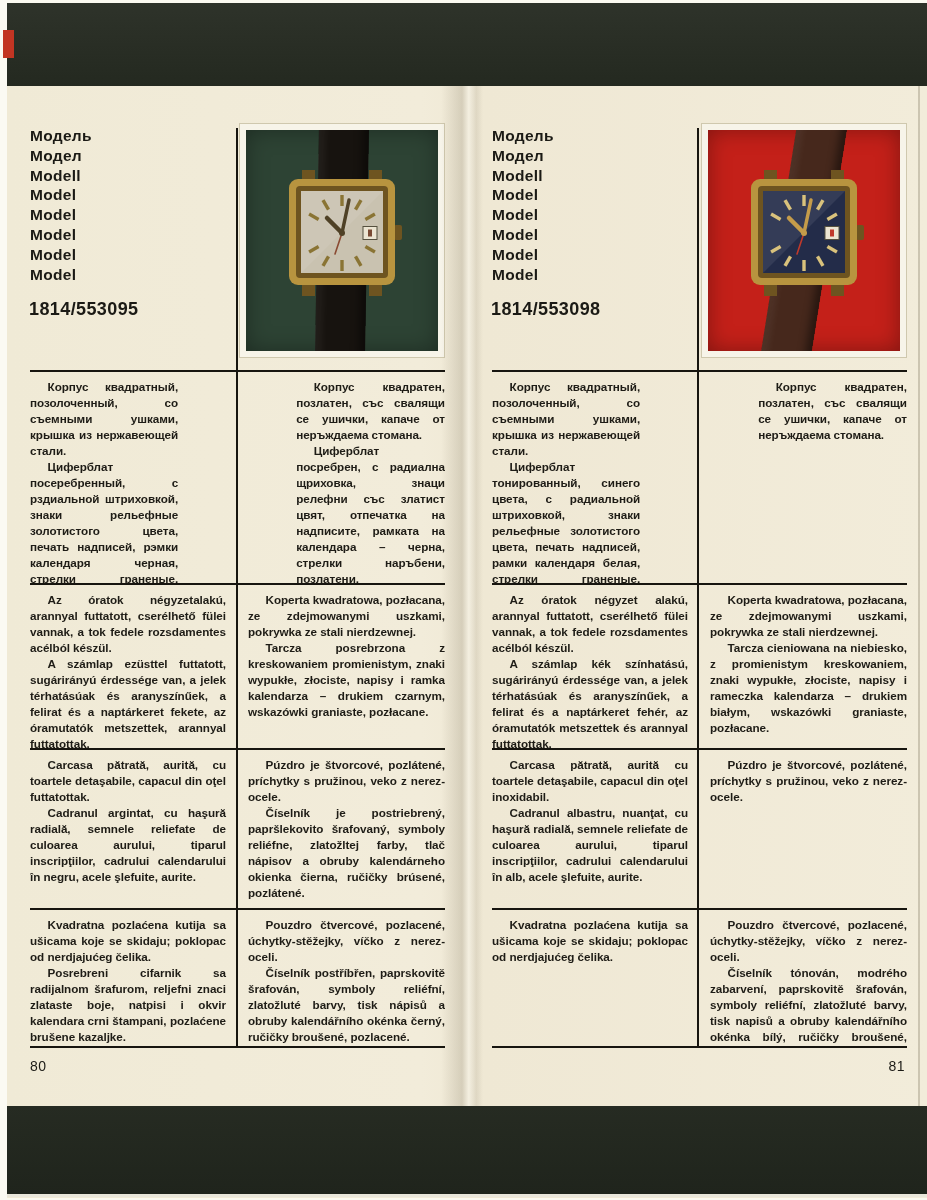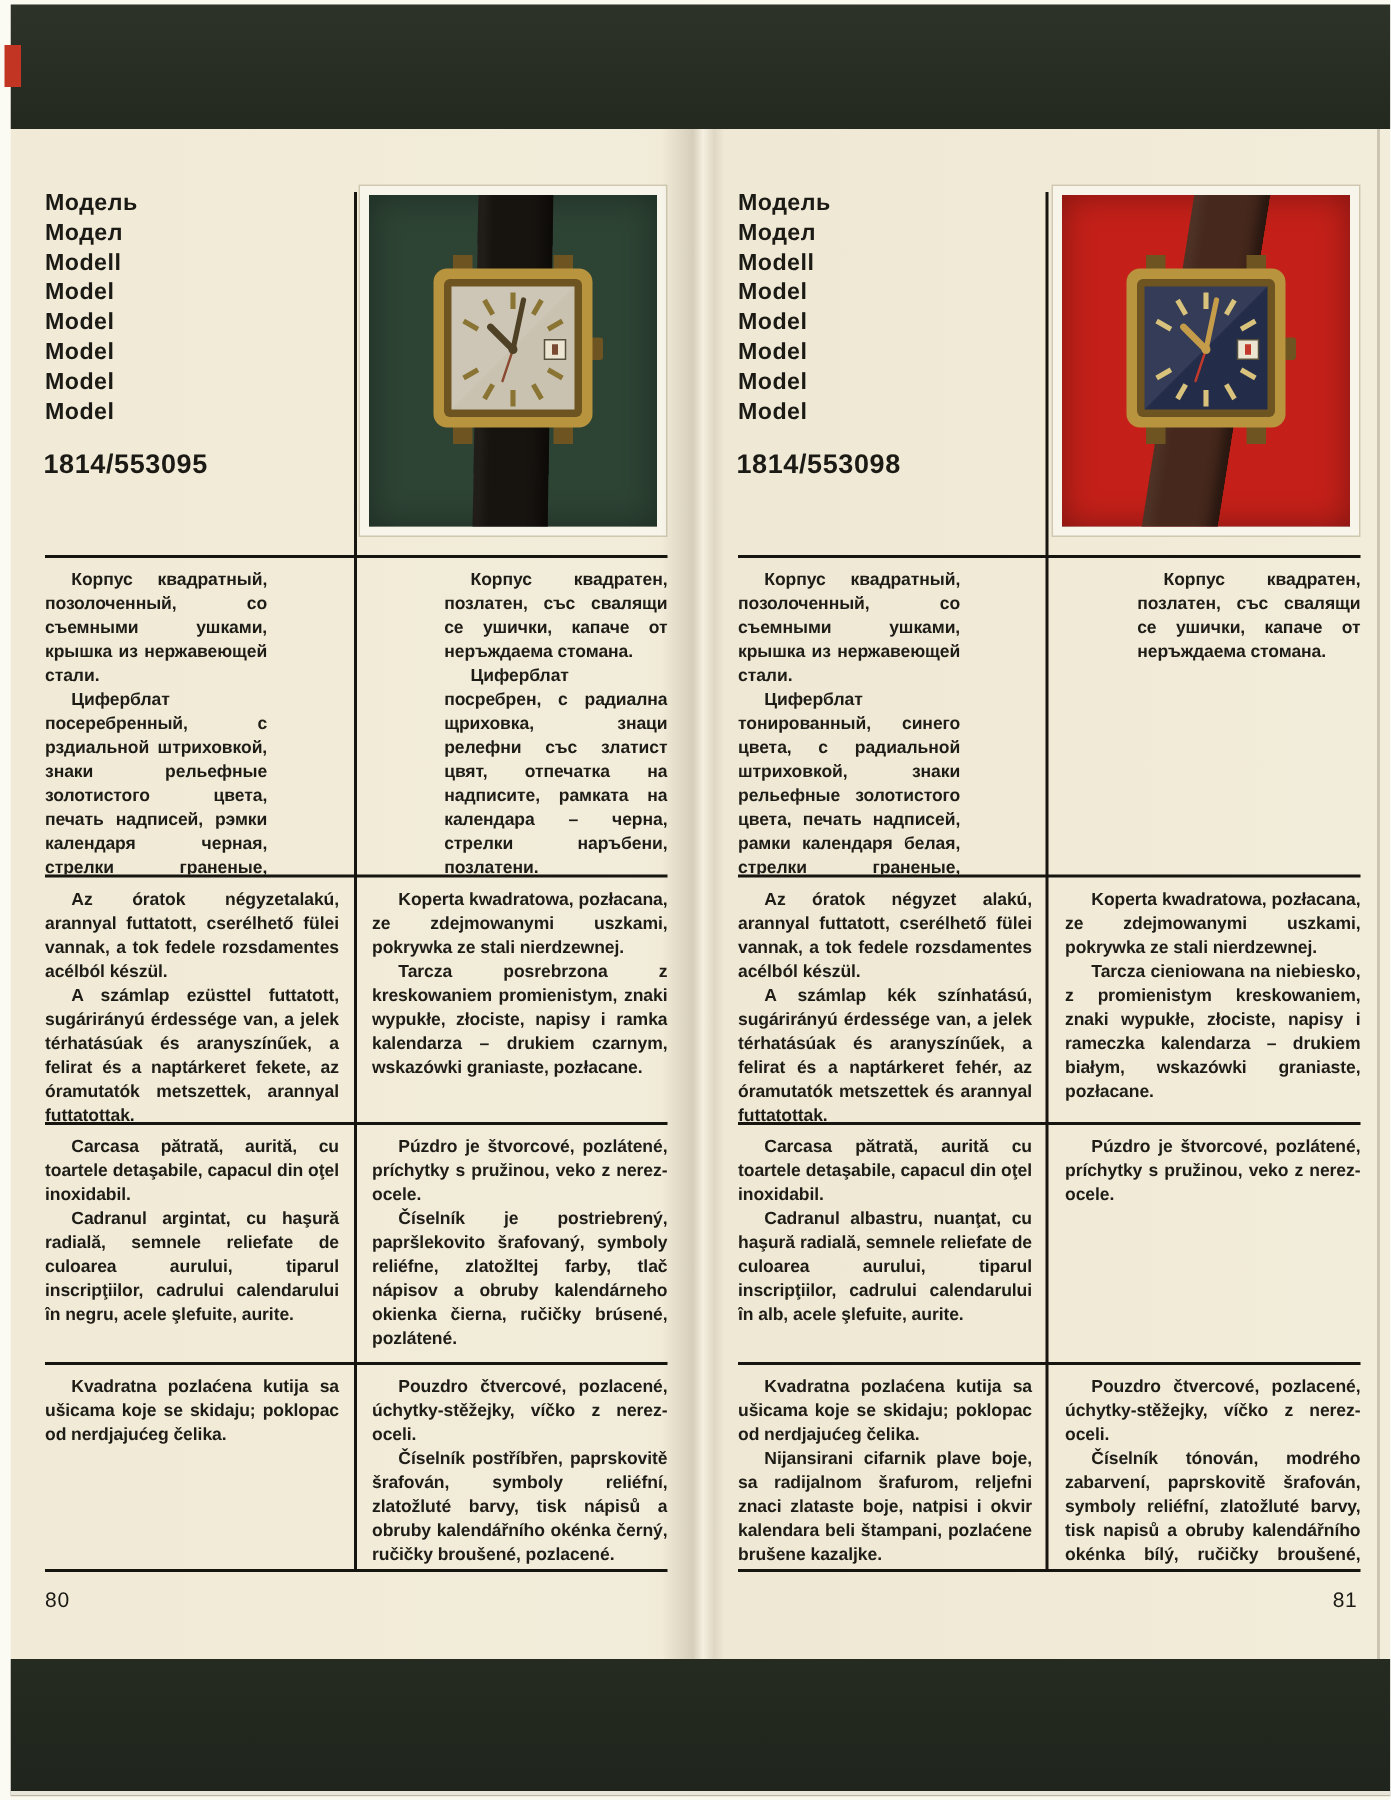--- a/index.html
+++ b/index.html
@@ -137,32 +137,33 @@
               <p>A számlap ezüsttel futtatott, sugárirányú érdessége van, a jelek térhatásúak és aranyszínűek, a felirat és a naptárkeret fekete, az óramutatók metszettek, arannyal futtatottak.</p>
             </div>
             <div class="cell-gap"></div>
             <div class="spec-cell cell-r">
               <p>Koperta kwadratowa, pozłacana, ze zdejmowanymi uszkami, pokrywka ze stali nierdzewnej.</p>
               <p>Tarcza posrebrzona z kreskowaniem promienistym, znaki wypukłe, złociste, napisy i ramka kalendarza – drukiem czarnym, wskazówki graniaste, pozłacane.</p>
             </div>
           </div>
           <div class="spec-row row-2">
             <div class="spec-cell cell-l">
-              <p>Carcasa pătrată, aurită, cu toartele detaşabile, capacul din oţel inoxidabil.</p>
+              <p>Carcasa pătrată, aurită, cu toartele detaşabile, capacul din oţel futtatottak.</p>
               <p>Cadranul argintat, cu haşură radială, semnele reliefate de culoarea aurului, tiparul inscripţiilor, cadrului calendarului în negru, acele şlefuite, aurite.</p>
             </div>
             <div class="cell-gap"></div>
             <div class="spec-cell cell-r">
               <p>Púzdro je štvorcové, pozlátené, príchytky s pružinou, veko z nerez-ocele.</p>
               <p>Číselník je postriebrený, papršlekovito šrafovaný, symboly reliéfne, zlatožltej farby, tlač nápisov a obruby kalendárneho okienka čierna, ručičky brúsené, pozlátené.</p>
             </div>
           </div>
           <div class="spec-row row-3">
             <div class="spec-cell cell-l">
               <p>Kvadratna pozlaćena kutija sa ušicama koje se skidaju; poklopac od nerdjajućeg čelika.</p>
+              <p>Posrebreni cifarnik sa radijalnom šrafurom, reljefni znaci zlataste boje, natpisi i okvir kalendara crni štampani, pozlaćene brušene kazaljke.</p>
             </div>
             <div class="cell-gap"></div>
             <div class="spec-cell cell-r">
               <p>Pouzdro čtvercové, pozlacené, úchytky-stěžejky, víčko z nerez-oceli.</p>
               <p>Číselník postříbřen, paprskovitě šrafován, symboly reliéfní, zlatožluté barvy, tisk nápisů a obruby kalendářního okénka černý, ručičky broušené, pozlacené.</p>
             </div>
           </div>
         </div>
     <div class="page-num">80</div>
   </div>
@@ -248,21 +249,20 @@
               <p>Cadranul albastru, nuanţat, cu haşură radială, semnele reliefate de culoarea aurului, tiparul inscripţiilor, cadrului calendarului în alb, acele şlefuite, aurite.</p>
             </div>
             <div class="cell-gap"></div>
             <div class="spec-cell cell-r">
               <p>Púzdro je štvorcové, pozlátené, príchytky s pružinou, veko z nerez-ocele.</p>
             </div>
           </div>
           <div class="spec-row row-3">
             <div class="spec-cell cell-l">
               <p>Kvadratna pozlaćena kutija sa ušicama koje se skidaju; poklopac od nerdjajućeg čelika.</p>
-              <p>Nijansirani cifarnik plave boje, sa radijalnom šrafurom, reljefni znaci zlataste boje, natpisi i okvir kalendara beli štampani, pozlaćene brušene kazaljke.</p>
             </div>
             <div class="cell-gap"></div>
             <div class="spec-cell cell-r">
               <p>Pouzdro čtvercové, pozlacené, úchytky-stěžejky, víčko z nerez-oceli.</p>
               <p>Číselník tónován, modrého zabarvení, paprskovitě šrafován, symboly reliéfní, zlatožluté barvy, tisk napisů a obruby kalendářního okénka bílý, ručičky broušené, pozlacené.</p>
             </div>
           </div>
         </div>
     <div class="page-num">81</div>
   </div>

